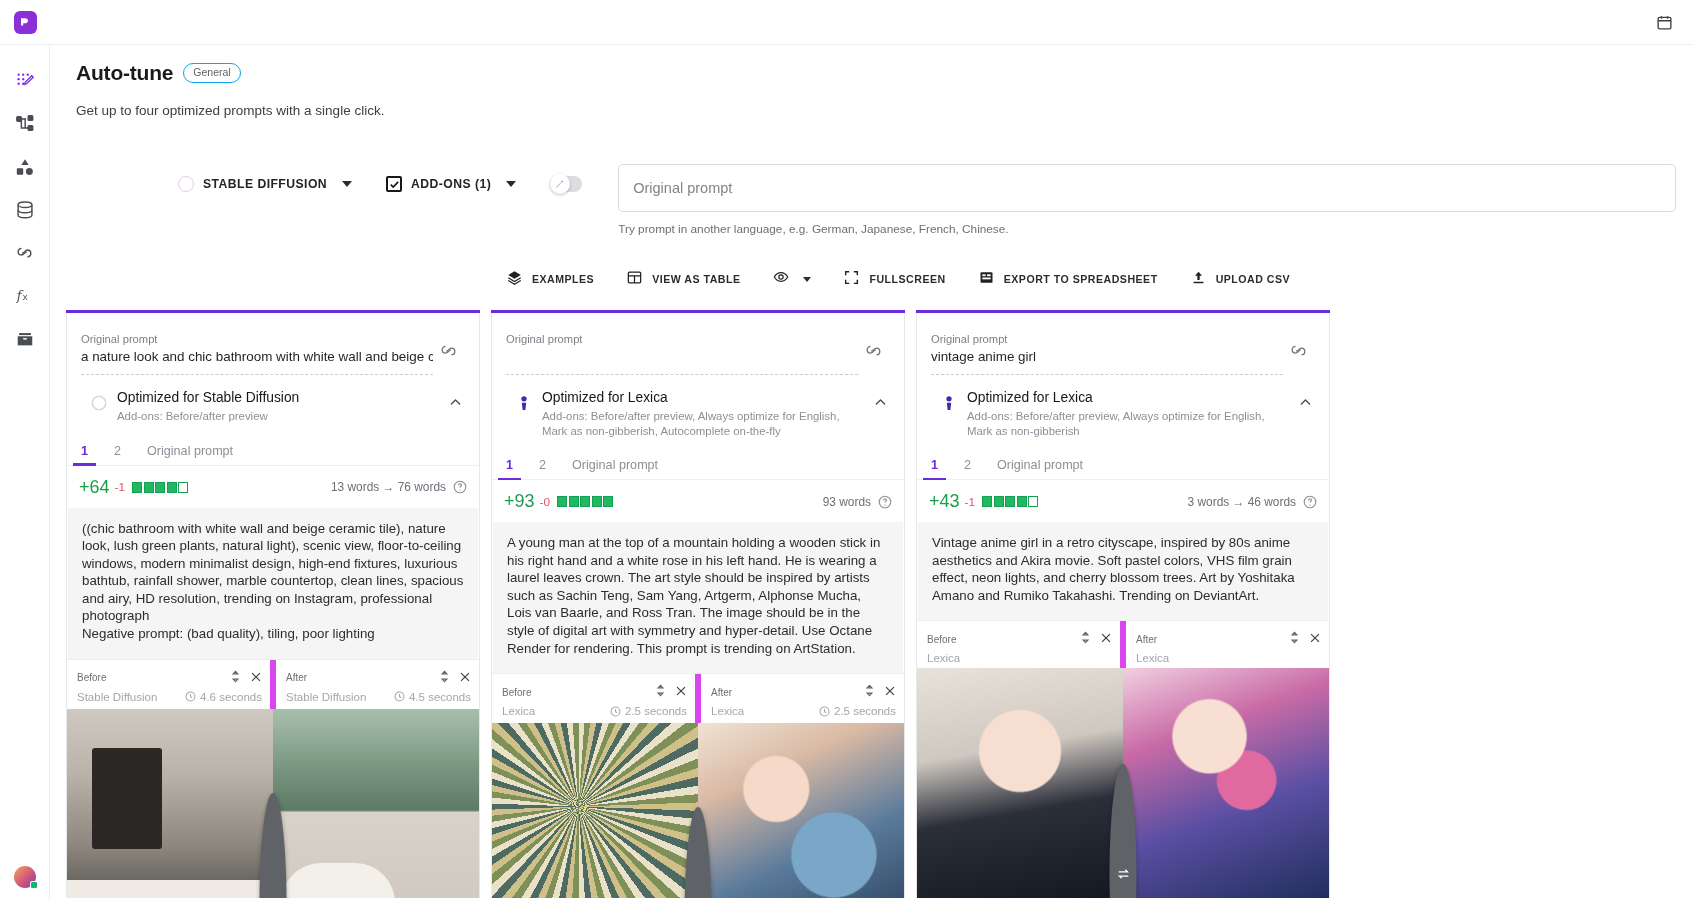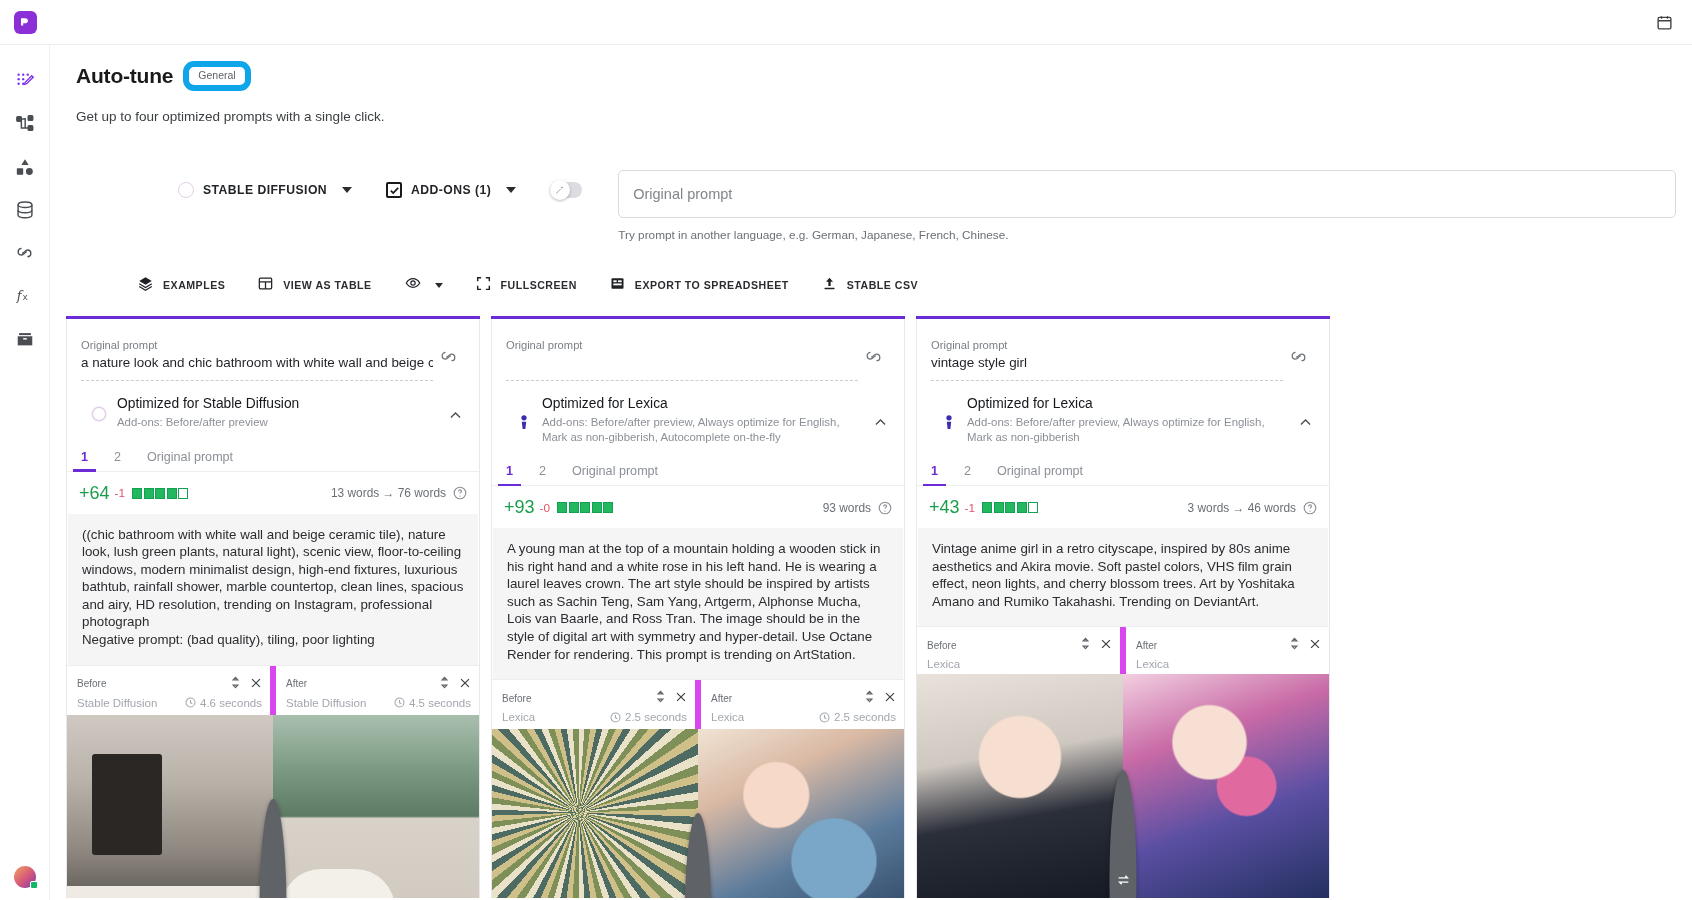--- a/index.html
+++ b/index.html
@@ -54,21 +54,21 @@
 
   
   .page { position:absolute; left:50px; top:43px; width:1642px; height:855px; overflow:hidden; }
 
   .page-head { padding:18px 0 0 26px; }
   .title-row { display:flex; align-items:center; gap:10px; }
   h1.page-title {
     margin:0; font-size:21px; font-weight:700; letter-spacing:-0.2px; color:#1a1a1a;
   }
   .chip {
-    border:6px solid #0ea5e9; border-radius:11px; padding:1px 9px 2px;
+    border:1px solid #0ea5e9; border-radius:11px; padding:1px 9px 2px;
     font-size:10.5px; color:#5f6368; line-height:15px; white-space:nowrap;
   }
   .subtitle { margin:18px 0 0 0; font-size:13.5px; color:#3c4043; }
 
   
   .controls {
     display:flex; align-items:flex-start; padding:46px 0 0 128px; gap:0;
   }
   .ctl {
     display:flex; align-items:center; gap:9px; cursor:pointer; height:40px;
@@ -98,21 +98,21 @@
   .prompt-input {
     width:100%; height:48px; border:1px solid #d8dadd; border-radius:5px;
     padding:0 14px; font-size:14.5px; font-family:inherit; color:#202124; outline:none;
     background:#fff;
   }
   .prompt-input::placeholder{color:#80858c;}
   .prompt-hint { margin-top:10px; font-size:11.8px; color:#6b7077; }
 
   
   .toolbar {
-    display:flex; align-items:center; margin-top:28px; padding-left:88px; height:30px;
+    display:flex; align-items:center; margin-top:28px; padding-left:88px; height:30px;justify-content:center;
   }
   .tb-item { display:flex; align-items:center; gap:10px; cursor:pointer; margin-right:33px; height:30px; }
   .tb-text { font-size:10.6px; font-weight:600; letter-spacing:.5px; color:#2b2c2f; white-space:nowrap; }
   .tb-caret { width:0;height:0;border-left:4.5px solid transparent;border-right:4.5px solid transparent;border-top:5.5px solid #2b2c2f; margin-left:4px; }
   .search-box {
     margin-left:auto; margin-right:22px; width:185px; height:34px;
     border-bottom:1px solid #dfe1e4; display:flex; align-items:center;
   }
   .search-box input {
     flex:1; border:none; outline:none; font-size:13px; font-family:inherit;
@@ -135,21 +135,21 @@
   .orig-row { padding:22px 16px 0 14px; display:flex; align-items:flex-start; }
   .orig-col { flex:1; min-width:0; }
   .orig-label { font-size:11.2px; color:#7b8087; line-height:14px; }
   .orig-val {
     font-size:13.4px; color:#1f2125; margin-top:3px; height:19px;
     white-space:nowrap; overflow:hidden; text-overflow:clip;
   }
   .orig-dash { border-bottom:1px dashed #c9ccd1; margin-top:6px; }
   .orig-icon { width:30px; display:flex; justify-content:center; padding-top:8px; cursor:pointer; }
 
-  .opt-row { display:flex; align-items:center; padding:14px 12px 0 14px; }
+  .opt-row { display:flex; align-items:flex-start; padding:14px 12px 0 14px; }
   .opt-badge { width:36px; display:flex; justify-content:center; padding-top:4px; flex:none; }
   .opt-main { flex:1; min-width:0; }
   .opt-title { font-size:13.8px; color:#15171a; line-height:18px; }
   .opt-addons { font-size:11.4px; color:#8b9097; line-height:14.5px; margin-top:2px; }
   .opt-chevron { width:24px; display:flex; justify-content:center; padding-top:6px; cursor:pointer; flex:none; }
 
   .tabs { display:flex; align-items:flex-end; padding:0 0 0 14px; margin-top:12px; height:30px; border-bottom:1px solid #eceef0; position:relative; }
   .tab { font-size:12.6px; color:#8b9097; padding:0 0 7px 0; margin-right:26px; cursor:pointer; }
   .tab.active { color:#6c2bd9; font-weight:600; position:relative; }
   .tab.active::after { content:""; position:absolute; left:-8px; right:-8px; bottom:-1px; height:2.5px; background:#6c2bd9; }
@@ -396,21 +396,21 @@
         </span>
         <span class="tb-text">EXPORT TO SPREADSHEET</span>
       </div>
       <div class="tb-item">
         <span>
           <svg width="15" height="15" viewBox="0 0 18 18" fill="#1f2125">
               <path d="M9 2l4.2 5H10.4v5H7.6V7H4.8z"></path>
               <rect x="3" y="14" width="12" height="1.9" rx=".6"></rect>
             </svg>
         </span>
-        <span class="tb-text">STABLE CSV</span>
+        <span class="tb-text">UPLOAD CSV</span>
       </div>
 
     </div>
 
     <div class="cards">
 
       <div class="card">
         <div class="orig-row">
           <div class="orig-col">
             <div class="orig-label">Original prompt</div>
@@ -649,21 +649,21 @@
           <div class="swap">
             
           </div>
         </div>
       </div>
 
       <div class="card">
         <div class="orig-row">
           <div class="orig-col">
             <div class="orig-label">Original prompt</div>
-            <div class="orig-val">vintage style girl</div>
+            <div class="orig-val">vintage anime girl</div>
             <div class="orig-dash"></div>
           </div>
           <div class="orig-icon">
             <svg width="21" height="21" viewBox="0 0 24 24" fill="none" stroke="#6e7378" stroke-width="1.5">
                 <path d="M8.6 7.3c-2.1 0-3.8 1.7-3.8 3.8s1.7 3.8 3.8 3.8c2.9 0 3.4-3.6 6.2-3.6"></path>
                 <path d="M15.4 16.8c2.1 0 3.8-1.7 3.8-3.8S17.5 9.2 15.4 9.2c-2.9 0-3.4 3.6-6.2 3.6"></path>
               </svg>
           </div>
         </div>
 

